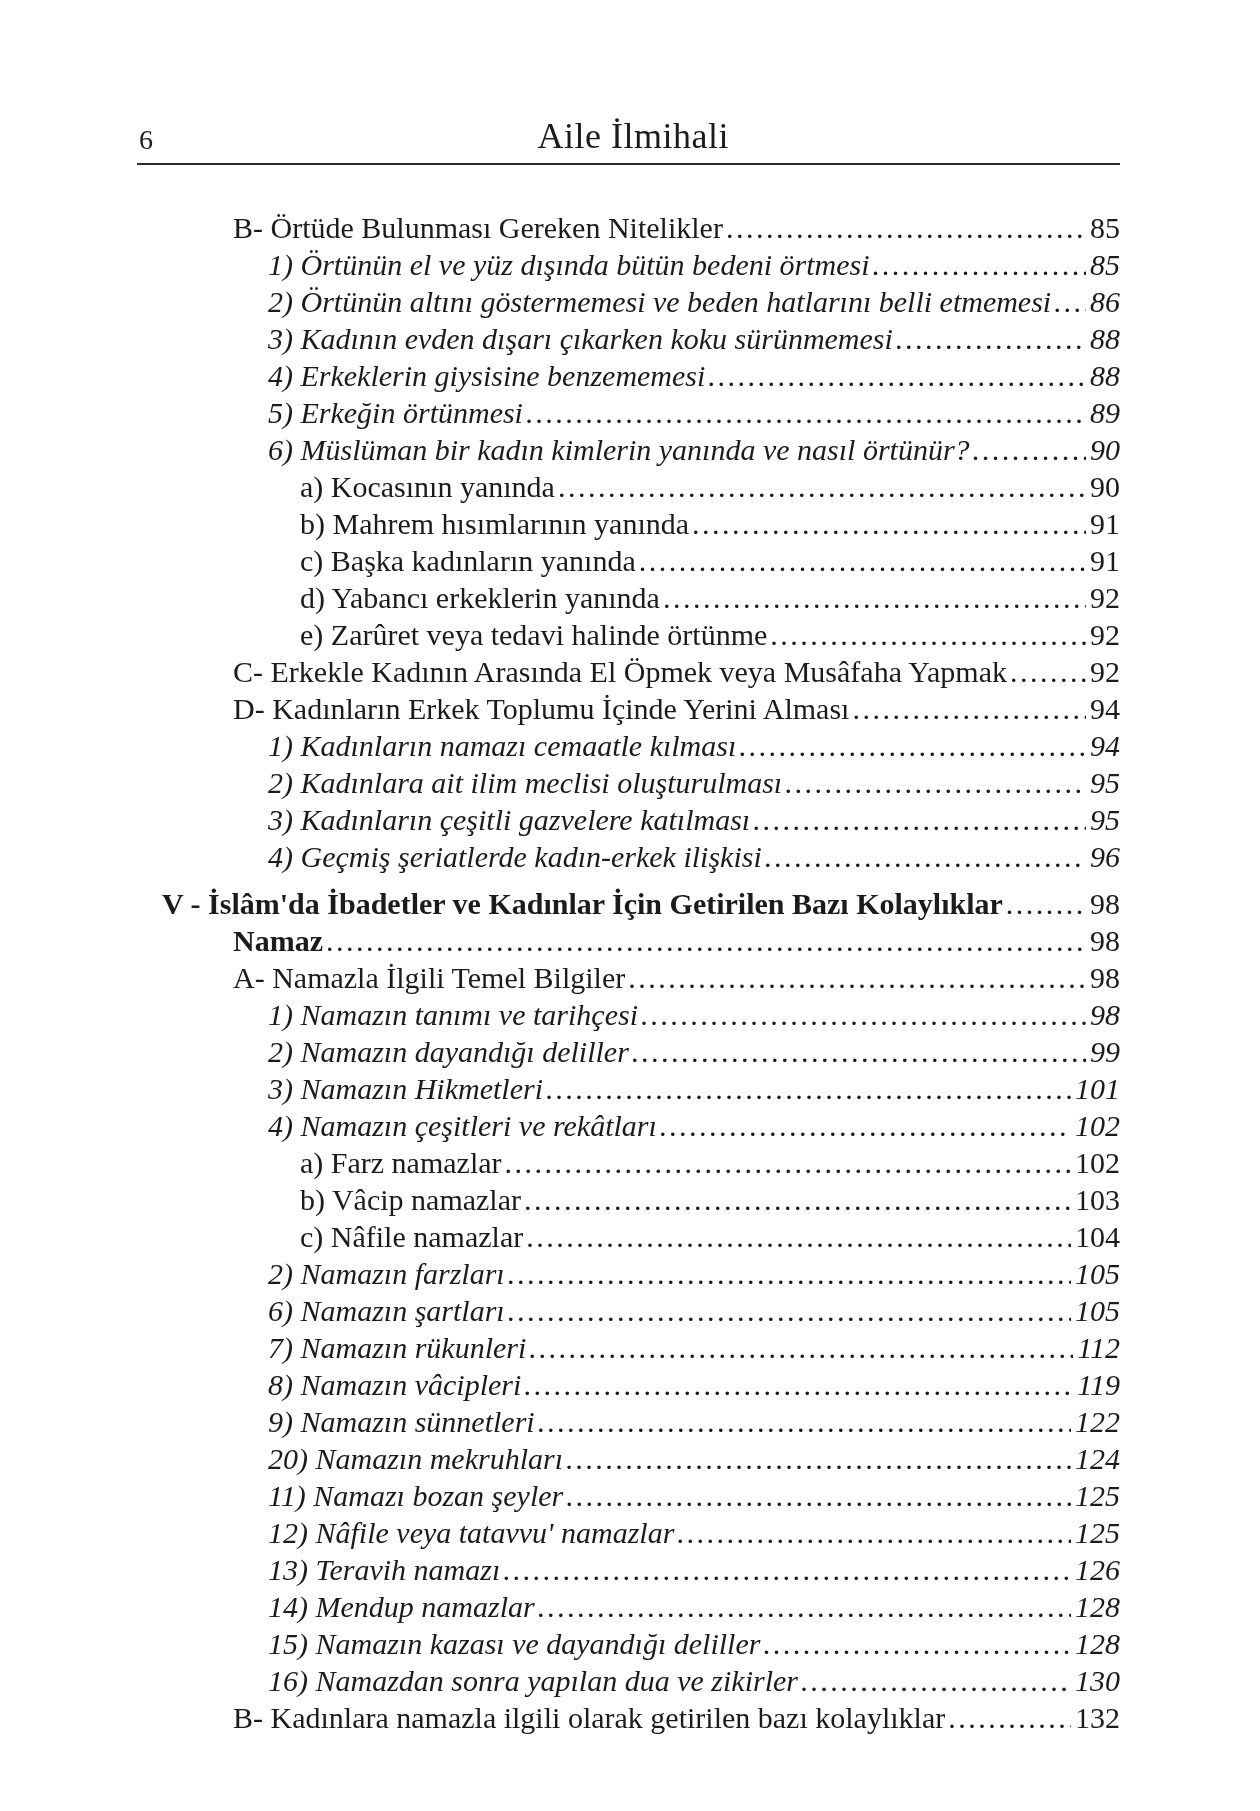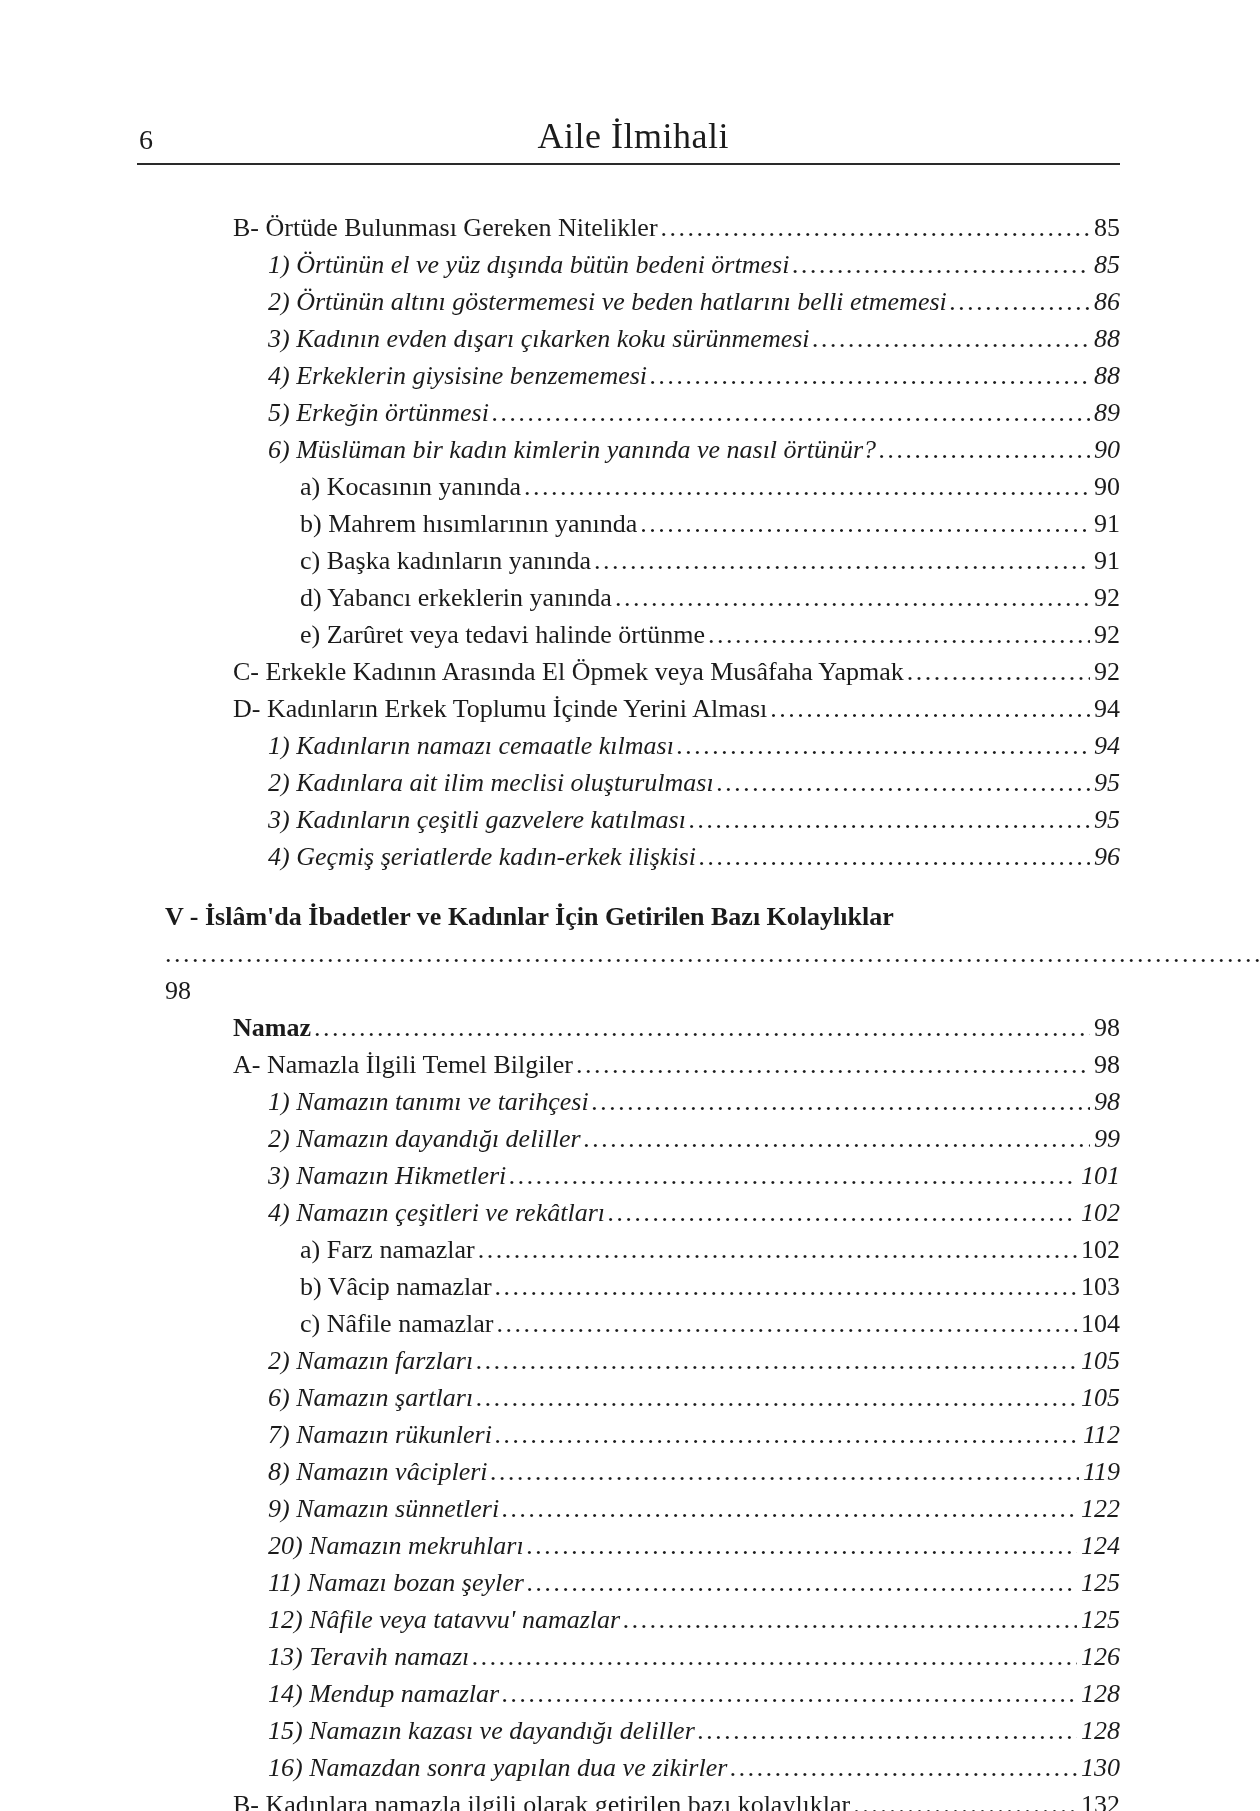--- a/index.html
+++ b/index.html
@@ -48,24 +48,24 @@
     border-bottom: 2px solid #2a2a2a;
   }
   
   .toc {
     margin-top: 44px;
   }
   .toc-row {
     display: flex;
     align-items: baseline;
     line-height: 37px;
-    font-size: 26px;
+    font-size: 30px;
     white-space: nowrap;
   }
-  .toc-row.level-0 { padding-left: 25px;  margin-top: 23px; flex-direction: column; }
+  .toc-row.level-0 { padding-left: 25px;  margin-top: 10px; }
   .toc-row.level-1 { padding-left: 96px;  }
   .toc-row.level-2 { padding-left: 131px; font-style: italic; }
   .toc-row.level-3 { padding-left: 163px; }
   .toc-row.bold .toc-text { font-weight: 700; }
   .toc-text {
     flex: 0 0 auto;
   }
   .leader {
     flex: 1 1 auto;
     overflow: hidden;

